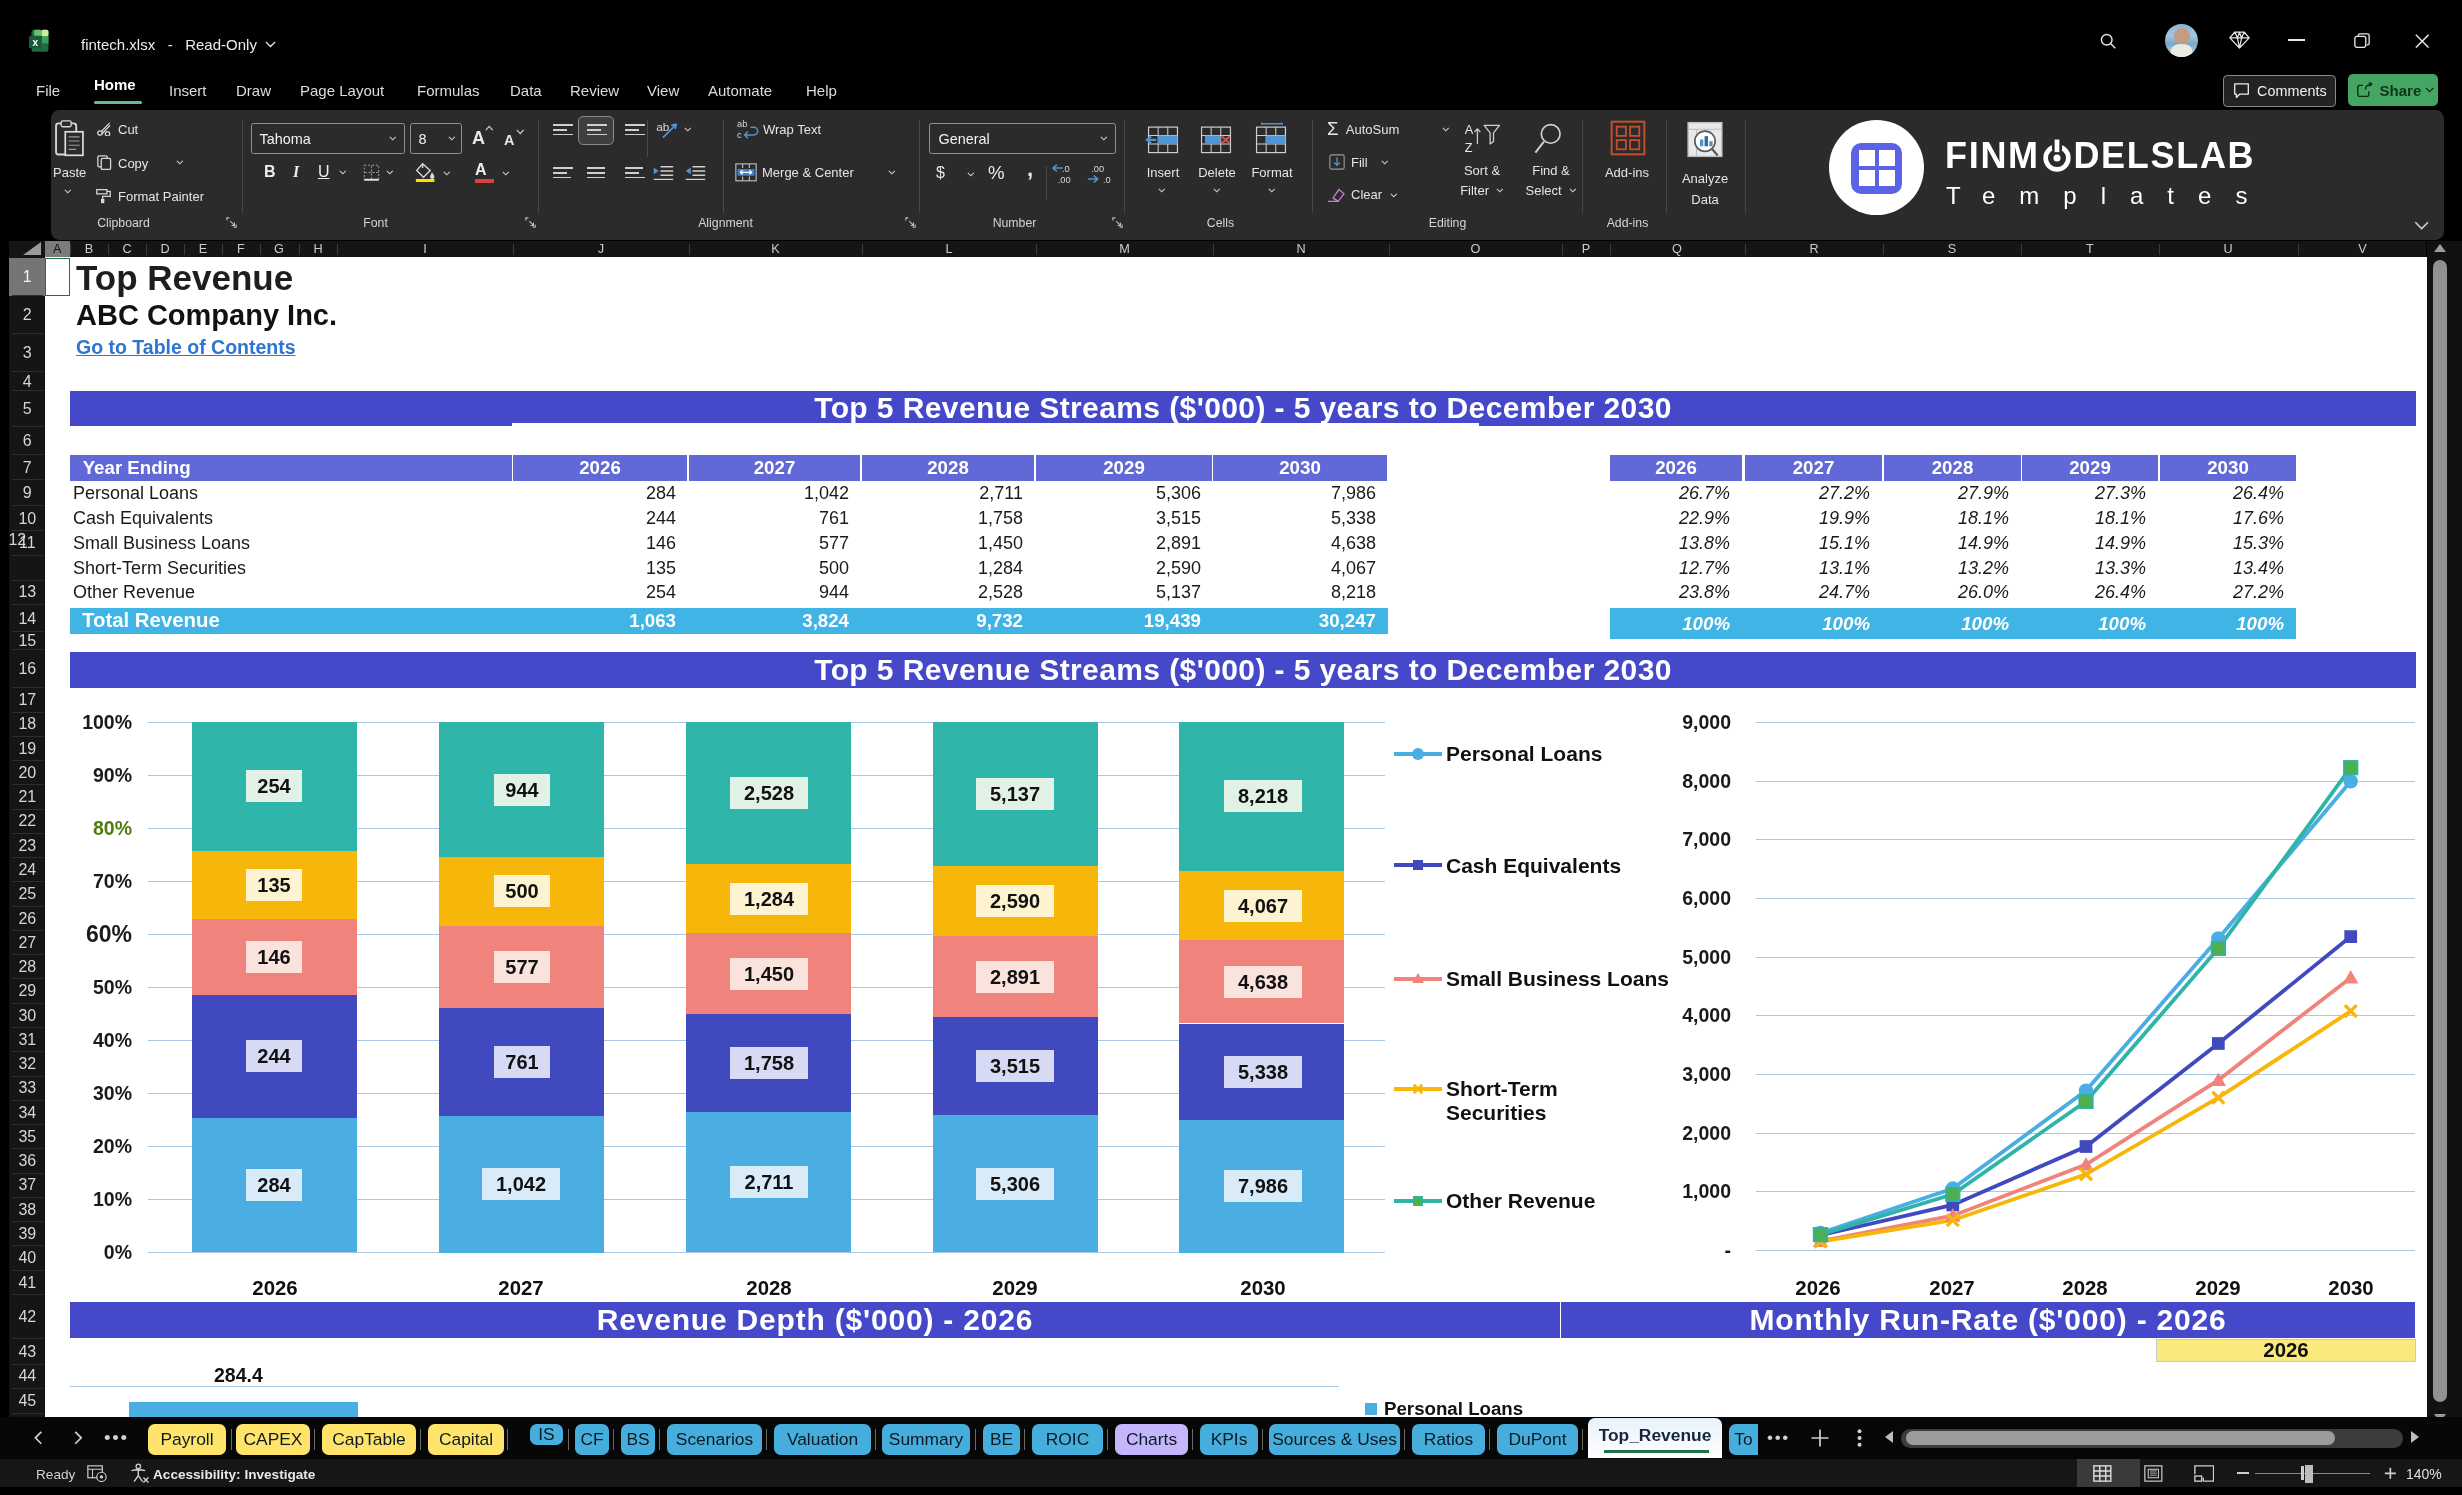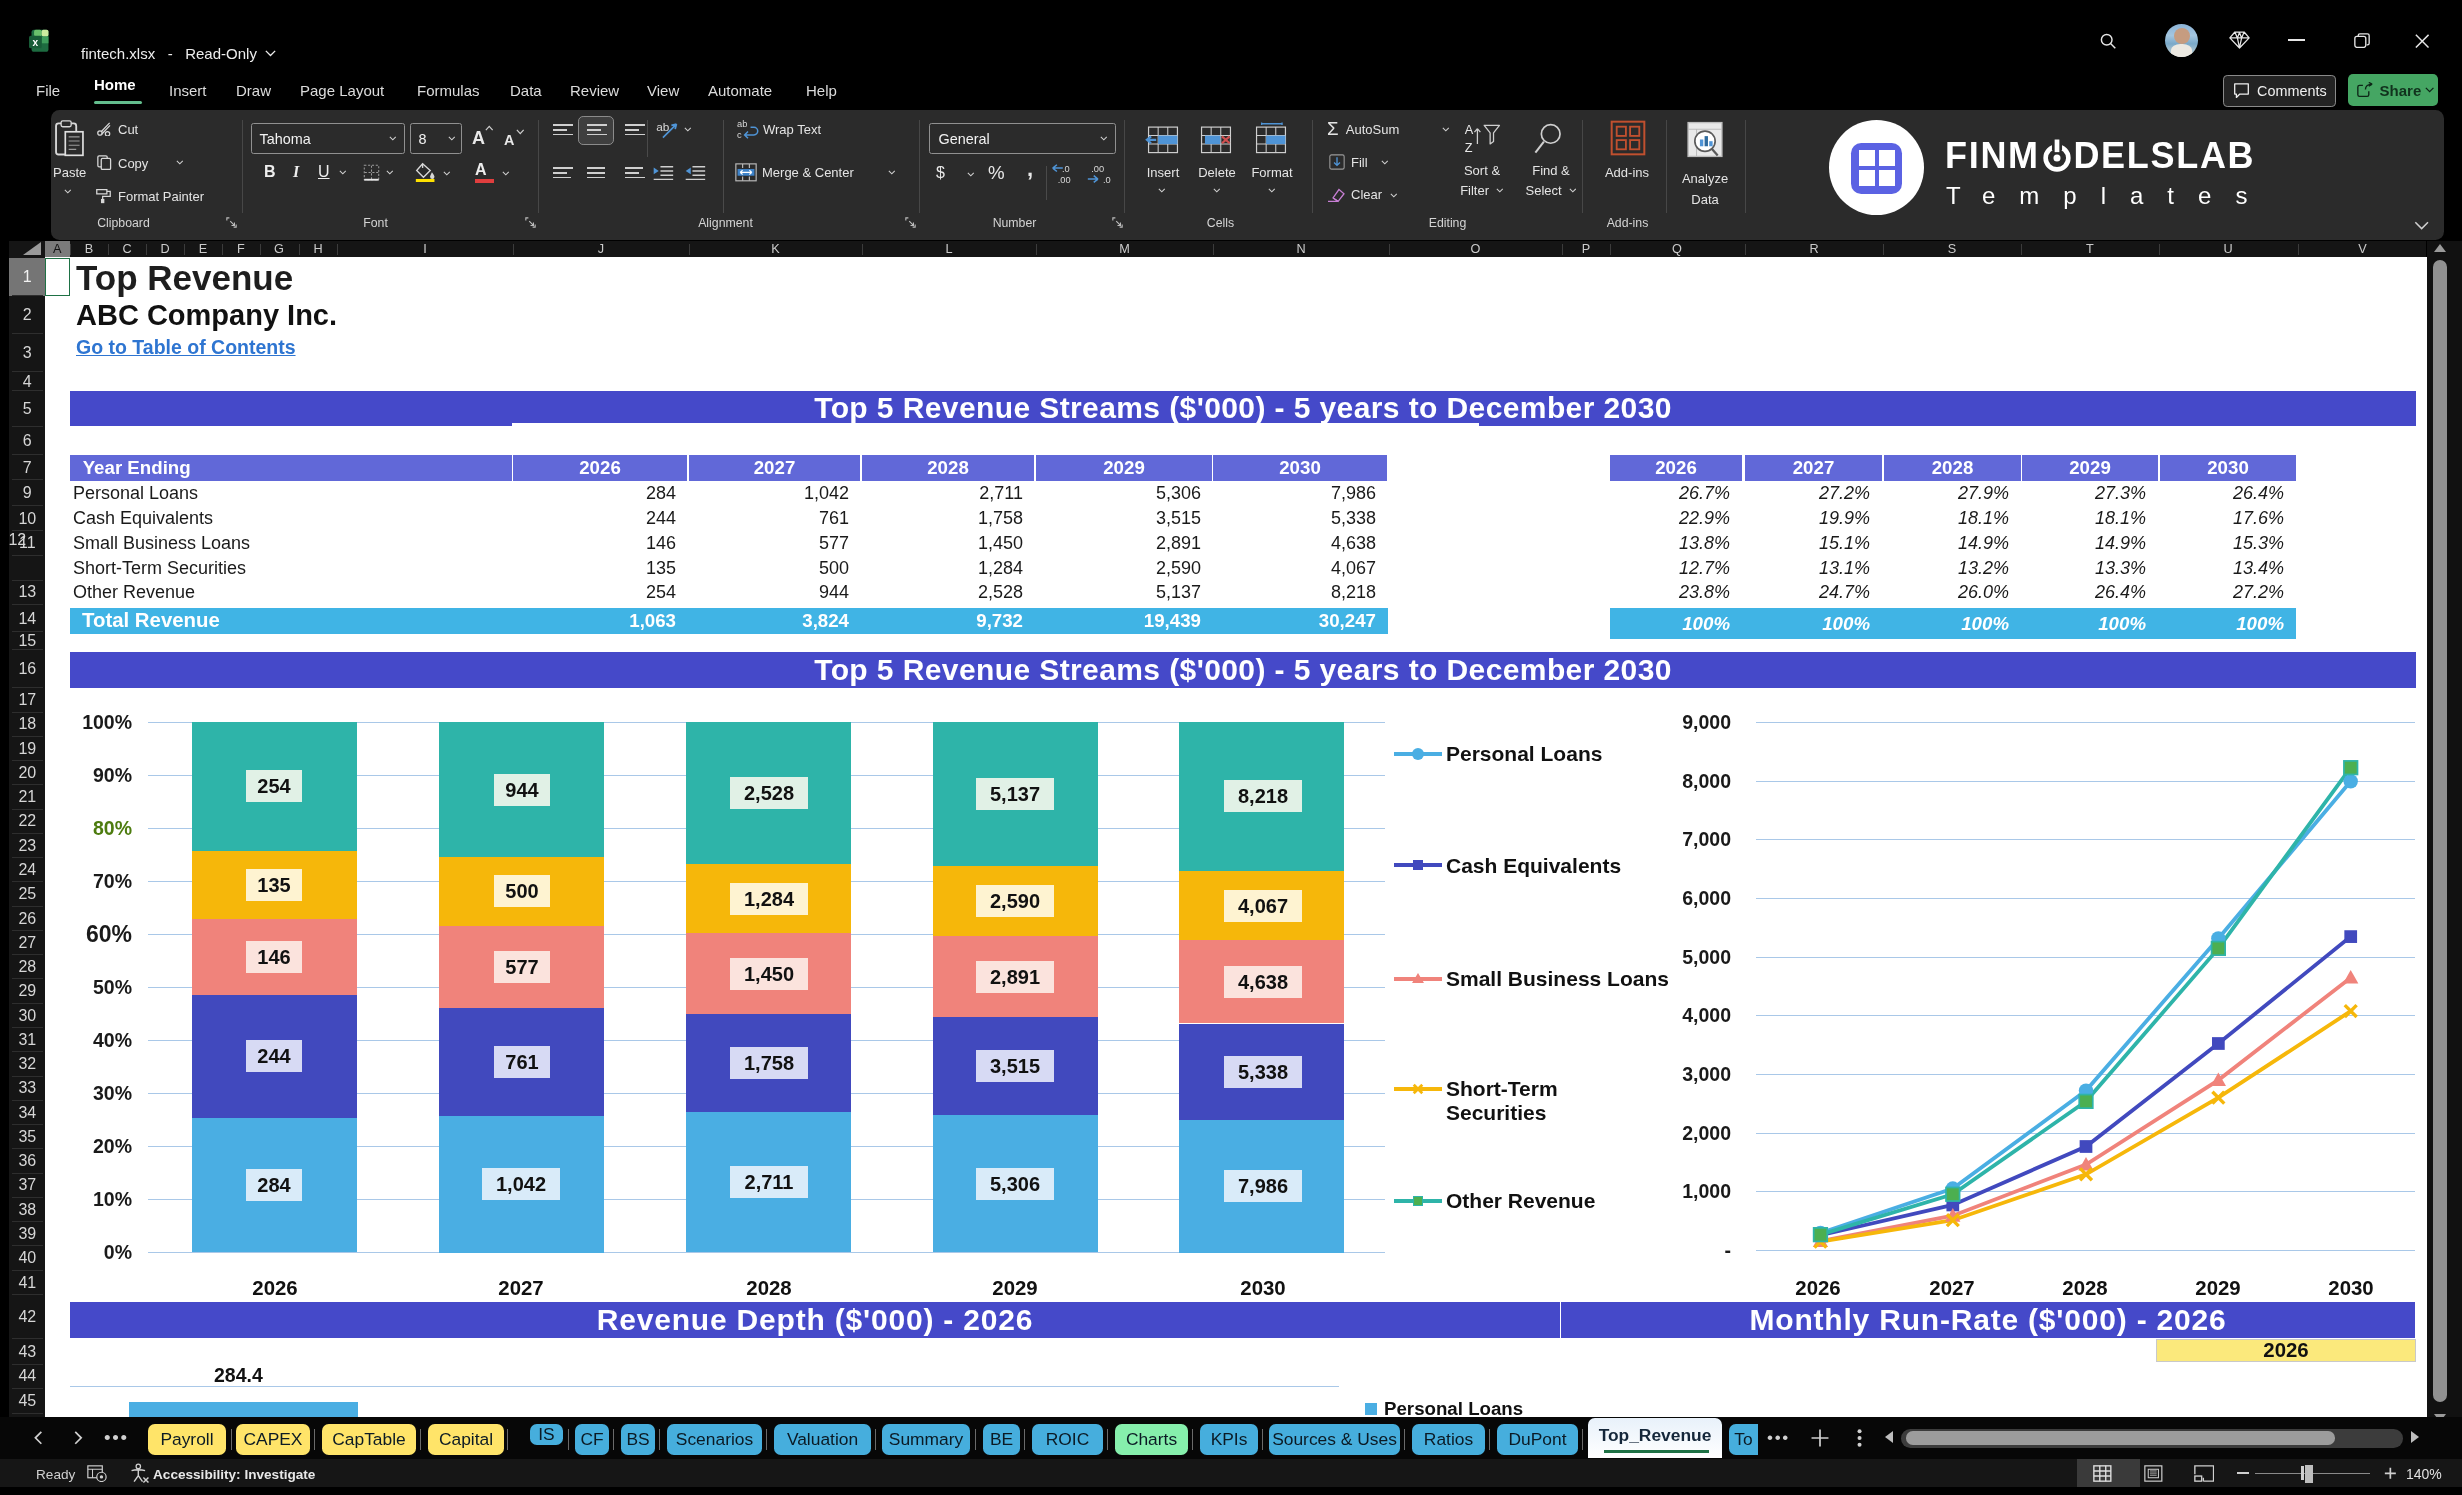--- a/index.html
+++ b/index.html
@@ -13,21 +13,21 @@
 <div class="a" style="left:29px;top:28px;width:22px;height:25.5px">
 <svg width="22" height="25.5" viewBox="0 0 26 30">
 <rect x="3" y="2" width="20" height="26" rx="3" fill="#1d6b40"></rect>
 <rect x="6" y="2" width="9" height="8" rx="2" fill="#69c06b"></rect>
 <rect x="15" y="2" width="8" height="8" rx="2" fill="#cdeca0"></rect>
 <rect x="15" y="10" width="8" height="8" fill="#3f9e5c"></rect>
 <rect x="0" y="9" width="15" height="15" rx="2" fill="#185c37"></rect>
 <text x="7.5" y="21" font-size="12" font-weight="bold" fill="#fff" text-anchor="middle" font-family="Liberation Sans">x</text>
 </svg>
   </div>
-<div class="a cl" style="left:81px;top:43px;height:20.4px;font-size:15px;color:#ececec">
+<div class="a cl" style="left:81px;top:34px;height:20.4px;font-size:15px;color:#ececec">
 fintech.xlsx&nbsp;&nbsp;&nbsp;-&nbsp;&nbsp;&nbsp;Read-Only&nbsp;&nbsp;
 <svg width="11" height="6.8" viewBox="0 0 13 8">
       <path d="M1 1 L6.5 6.5 L12 1" stroke="#ececec" stroke-width="1.6" fill="none"></path>
     </svg>
 </div>
 
 <div class="a" style="left:2099px;top:32px">
     <svg width="18" height="18" viewBox="0 0 21 21">
       <circle cx="9" cy="9" r="6.2" stroke="#e6e6e6" stroke-width="1.7" fill="none"></circle>
       <line x1="13.5" y1="13.5" x2="19" y2="19" stroke="#e6e6e6" stroke-width="1.7"></line>
@@ -897,21 +897,21 @@
 <div class="a ct" style="left:667px;top:1424px;width:95px;height:31px;background:#46aedd;border-radius:6.8px;font-size:17.4px;color:#0b1a24">Scenarios</div>
 <div class="a" style="left:766px;top:1429px;width:1.3px;height:21px;background:#6a6a6a"></div>
 <div class="a ct" style="left:774px;top:1424px;width:97px;height:31px;background:#46aedd;border-radius:6.8px;font-size:17.4px;color:#0b1a24">Valuation</div>
 <div class="a" style="left:875px;top:1429px;width:1.3px;height:21px;background:#6a6a6a"></div>
 <div class="a ct" style="left:882px;top:1424px;width:88px;height:31px;background:#46aedd;border-radius:6.8px;font-size:17.4px;color:#0b1a24">Summary</div>
 <div class="a" style="left:975px;top:1429px;width:1.3px;height:21px;background:#6a6a6a"></div>
 <div class="a ct" style="left:983px;top:1424px;width:37px;height:31px;background:#46aedd;border-radius:6.8px;font-size:17.4px;color:#0b1a24">BE</div>
 <div class="a" style="left:1024px;top:1429px;width:1.3px;height:21px;background:#6a6a6a"></div>
 <div class="a ct" style="left:1032px;top:1424px;width:71px;height:31px;background:#46aedd;border-radius:6.8px;font-size:17.4px;color:#0b1a24">ROIC</div>
 <div class="a" style="left:1107px;top:1429px;width:1.3px;height:21px;background:#6a6a6a"></div>
-<div class="a ct" style="left:1115px;top:1424px;width:73px;height:31px;background:#86efac;border-radius:6.8px;font-size:17.4px;color:#0b1a24">Charts</div>
+<div class="a ct" style="left:1115px;top:1424px;width:73px;height:31px;background:#c4b5fd;border-radius:6.8px;font-size:17.4px;color:#0b1a24">Charts</div>
 <div class="a" style="left:1192px;top:1429px;width:1.3px;height:21px;background:#6a6a6a"></div>
 <div class="a ct" style="left:1200px;top:1424px;width:58px;height:31px;background:#46aedd;border-radius:6.8px;font-size:17.4px;color:#0b1a24">KPIs</div>
 <div class="a" style="left:1262px;top:1429px;width:1.3px;height:21px;background:#6a6a6a"></div>
 <div class="a ct" style="left:1269px;top:1424px;width:131px;height:31px;background:#46aedd;border-radius:6.8px;font-size:17.4px;color:#0b1a24">Sources &amp; Uses</div>
 <div class="a" style="left:1404px;top:1429px;width:1.3px;height:21px;background:#6a6a6a"></div>
 <div class="a ct" style="left:1412px;top:1424px;width:73px;height:31px;background:#46aedd;border-radius:6.8px;font-size:17.4px;color:#0b1a24">Ratios</div>
 <div class="a" style="left:1489px;top:1429px;width:1.3px;height:21px;background:#6a6a6a"></div>
 <div class="a ct" style="left:1497px;top:1424px;width:81px;height:31px;background:#46aedd;border-radius:6.8px;font-size:17.4px;color:#0b1a24">DuPont</div>
 <div class="a" style="left:1582px;top:1429px;width:1.3px;height:21px;background:#6a6a6a"></div>
 <div class="a" style="left:1588px;top:1418px;width:134px;height:40px;background:linear-gradient(180deg,#e8f1fa,#ffffff);border-radius:6.8px 6.8px 0 0"></div>

